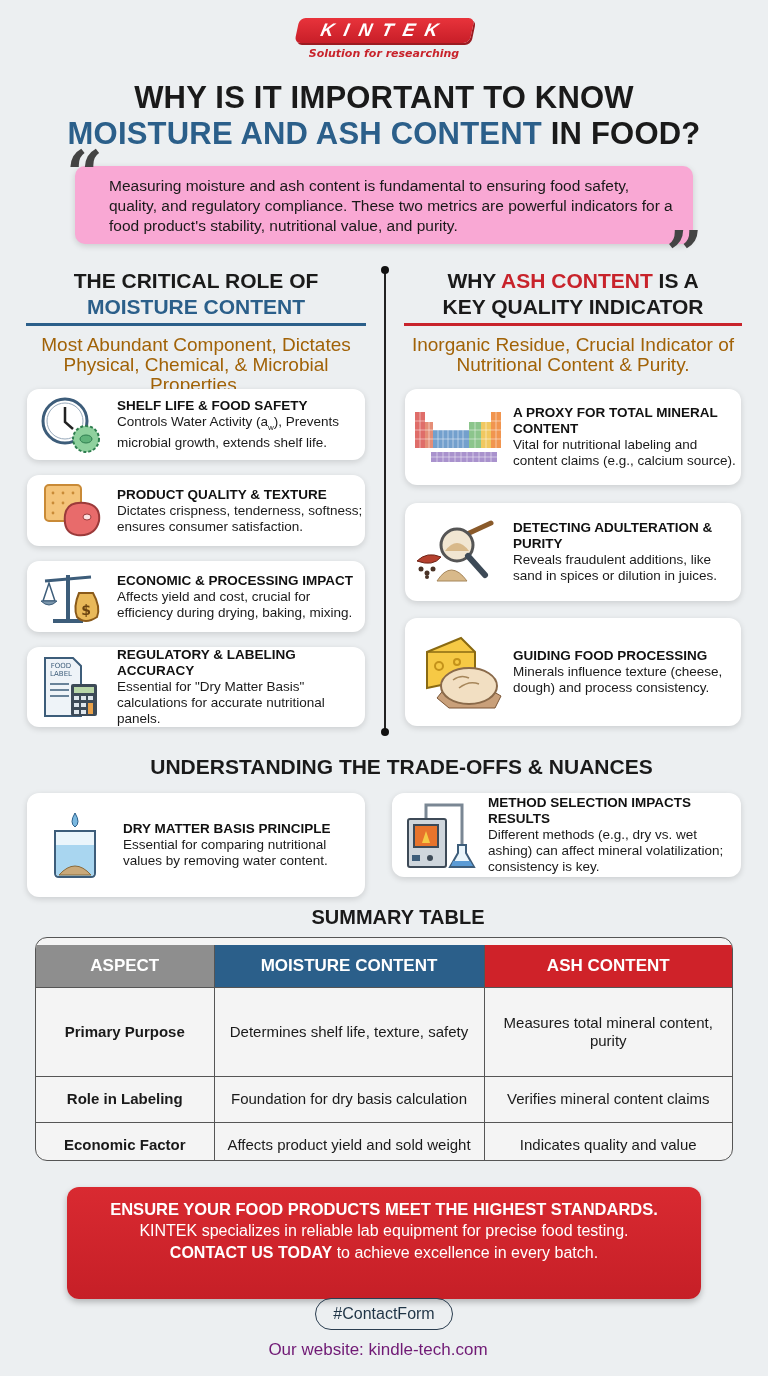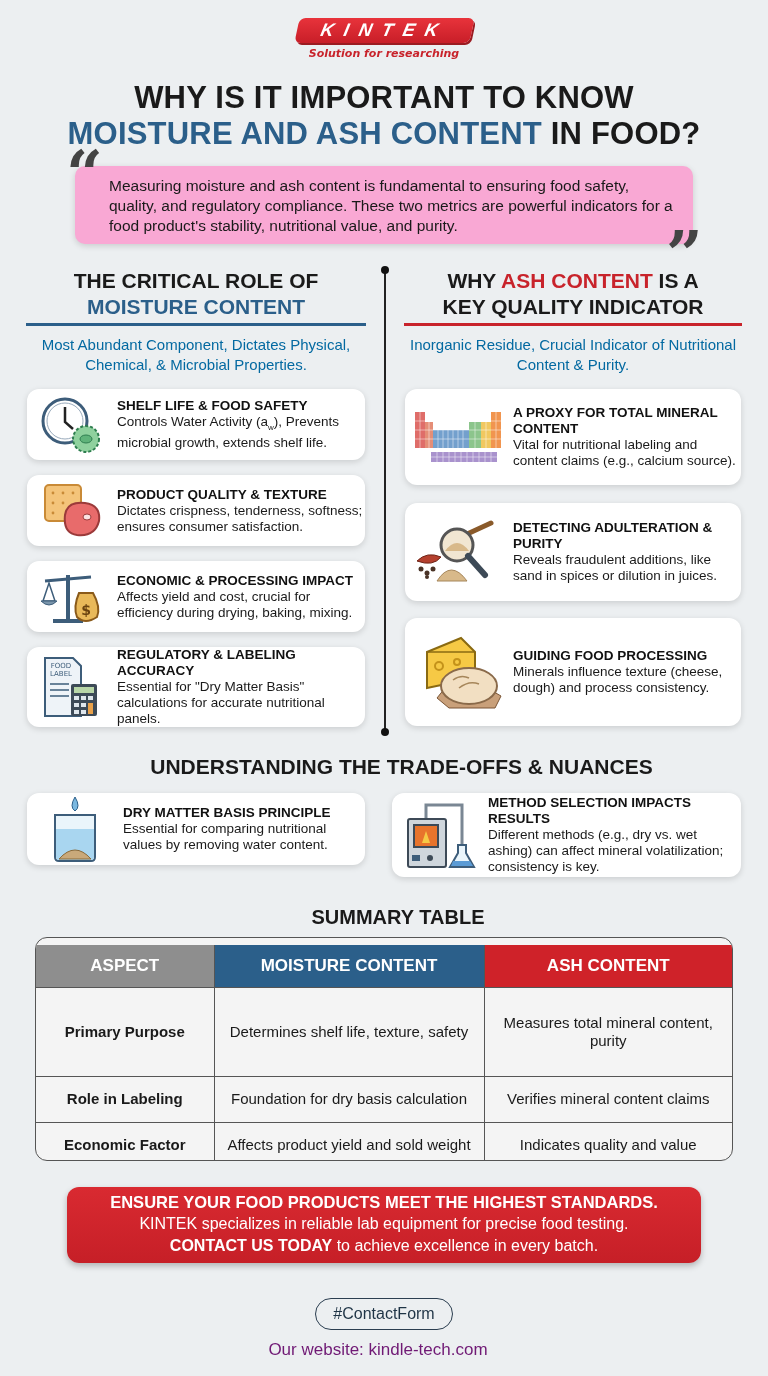--- a/index.html
+++ b/index.html
@@ -47,21 +47,21 @@
     font-size: 15.5px; line-height: 20px; color: #1a1a1a;
   }
   .quote-open { left: 66px; top: 142px; font-size: 64px; font-weight: 700; color: #444; font-family: "DejaVu Serif", serif; line-height: 64px; }
   .quote-close { left: 666px; top: 222px; font-size: 64px; font-weight: 700; color: #444; font-family: "DejaVu Serif", serif; line-height: 64px; }
 
   
   .col-head { text-align: center; font-weight: 700; font-size: 21px; line-height: 26px; }
   .col-head .blue { color: #2b5f8a; }
   .col-head .red { color: #c8232b; }
   .rule { height: 3px; }
-  .subhead { text-align: center; font-size: 15px; line-height: 20px; color: #0369a1; }
+  .subhead { text-align: center; font-size: 19px; line-height: 20px; color: #a16207; }
 
   .divider { left: 384px; top: 270px; width: 2px; height: 462px; background: #222; }
   .divider-dot { width: 8px; height: 8px; border-radius: 50%; background: #111; left: 381px; }
 
   
   .card {
     background: #fff; border-radius: 12px;
     box-shadow: 0 2px 6px rgba(0,0,0,0.14);
     display: flex; align-items: center;
   }
@@ -83,24 +83,24 @@
   th { color: #fff; font-size: 17px; font-weight: 700; height: 42px; }
   th.aspect { background: #8e8e8e; width: 178px; }
   th.moist { background: #2b5f8a; width: 270px; }
   th.ash { background: #cf2229; }
   td { border-top: 1.5px solid #555; border-left: 1.5px solid #555; text-align: center; font-size: 15px; line-height: 18px; color: #1a1a1a; padding: 0 6px; }
   td:first-child { border-left: none; font-weight: 700; }
   th + th { border-left: 1.5px solid #555; }
 
   
   .cta {
-    left: 67px; top: 1187px; width: 634px; height: 76px;
+    left: 67px; top: 1187px; width: 634px; height: 112px;
     background: linear-gradient(#d92a31, #c61f27);
     border-radius: 12px; box-shadow: 0 3px 6px rgba(0,0,0,0.25);
-    text-align: center; color: #fff; padding-top: 4px;
+    text-align: center; color: #fff; padding-top: 11px;
   }
   .cta .l1 { font-weight: 700; font-size: 16.5px; line-height: 22px; }
   .cta .l2, .cta .l3 { font-size: 16px; line-height: 22px; }
   .cta .l3 b { font-weight: 700; }
 
   .pill {
     left: 315px; top: 1298px; width: 138px; height: 32px;
     border: 1.5px solid #2b3e50; border-radius: 16px;
     text-align: center; line-height: 29px; font-size: 16px; color: #1f3446;
   }
@@ -286,21 +286,21 @@
     </svg>
   </div>
   <div class="txt">
     <h4>GUIDING FOOD PROCESSING</h4>
     <p>Minerals influence texture (cheese, dough) and process consistency.</p>
   </div>
 </div>
 
 <div class="abs section-title" style="top:755px;padding-left:35px;">UNDERSTANDING THE TRADE-OFFS &amp; NUANCES</div>
 
-<div class="abs card" style="left:27px; top:793px; width:338px; height:72px;">
+<div class="abs card" style="left:27px; top:793px; width:338px; height:104px;">
   <div class="icon" style="width:96px;">
     <svg width="60" height="68" viewBox="0 0 60 68">
       <path d="M30 2 Q24 12 30 16 Q36 12 30 2Z" fill="#7ab8e0" stroke="#2b5f8a"></path>
       <path d="M10 20 H50 V62 Q50 66 46 66 H14 Q10 66 10 62Z" fill="#eaf5fb" stroke="#3d5d7a" stroke-width="2"></path>
       <path d="M11 34 H49 V62 Q49 65 46 65 H14 Q11 65 11 62Z" fill="#a9d6f0"></path>
       <path d="M14 64 Q30 46 46 64Z" fill="#c9a97a" stroke="#8a6a3a"></path>
     </svg>
   </div>
   <div class="txt">
     <h4>DRY MATTER BASIS PRINCIPLE</h4>

